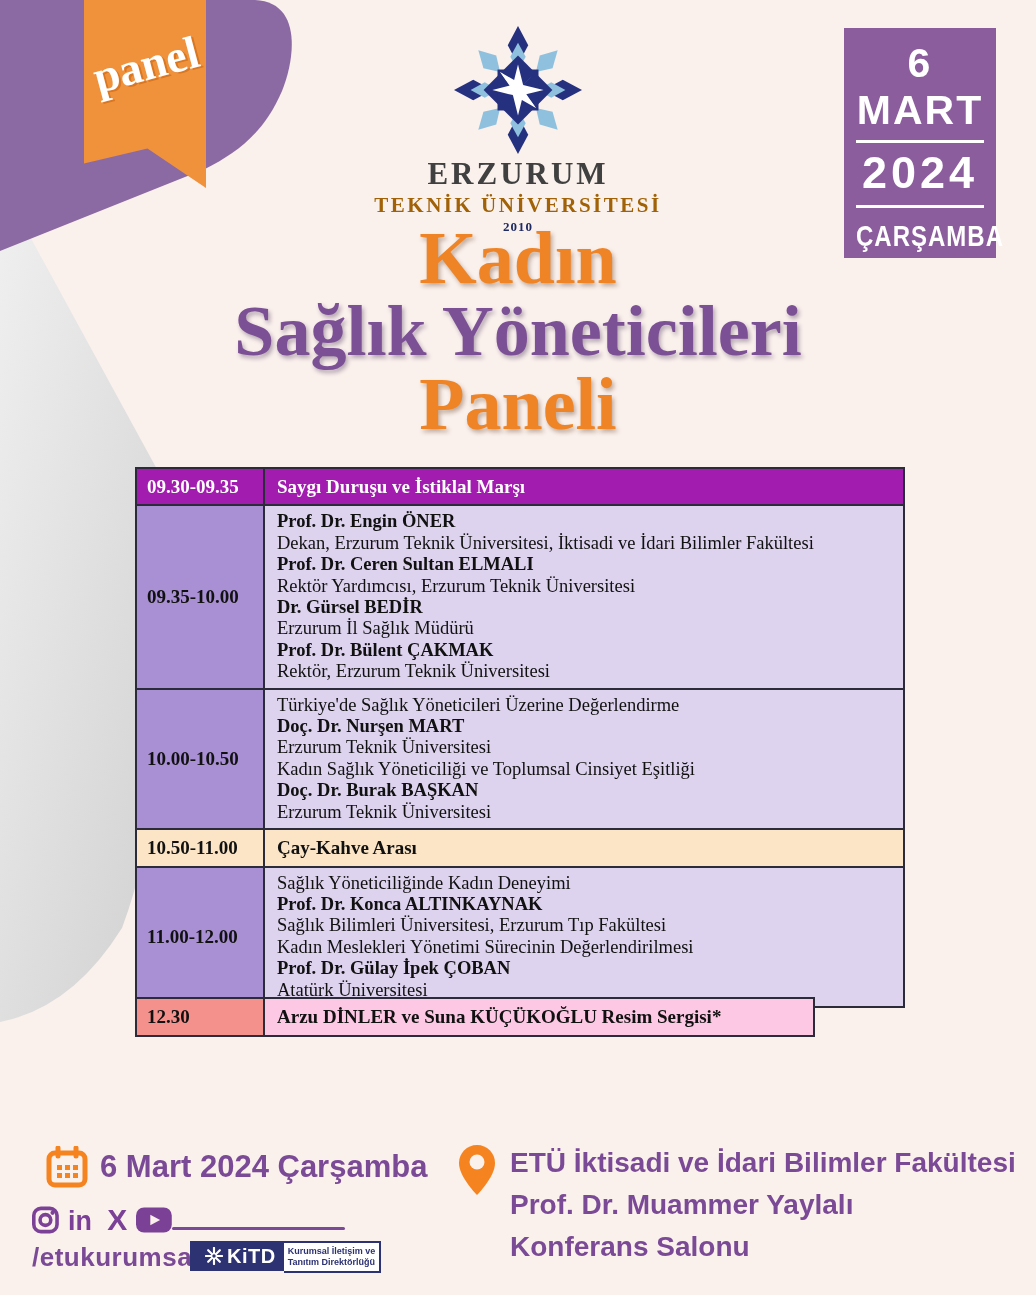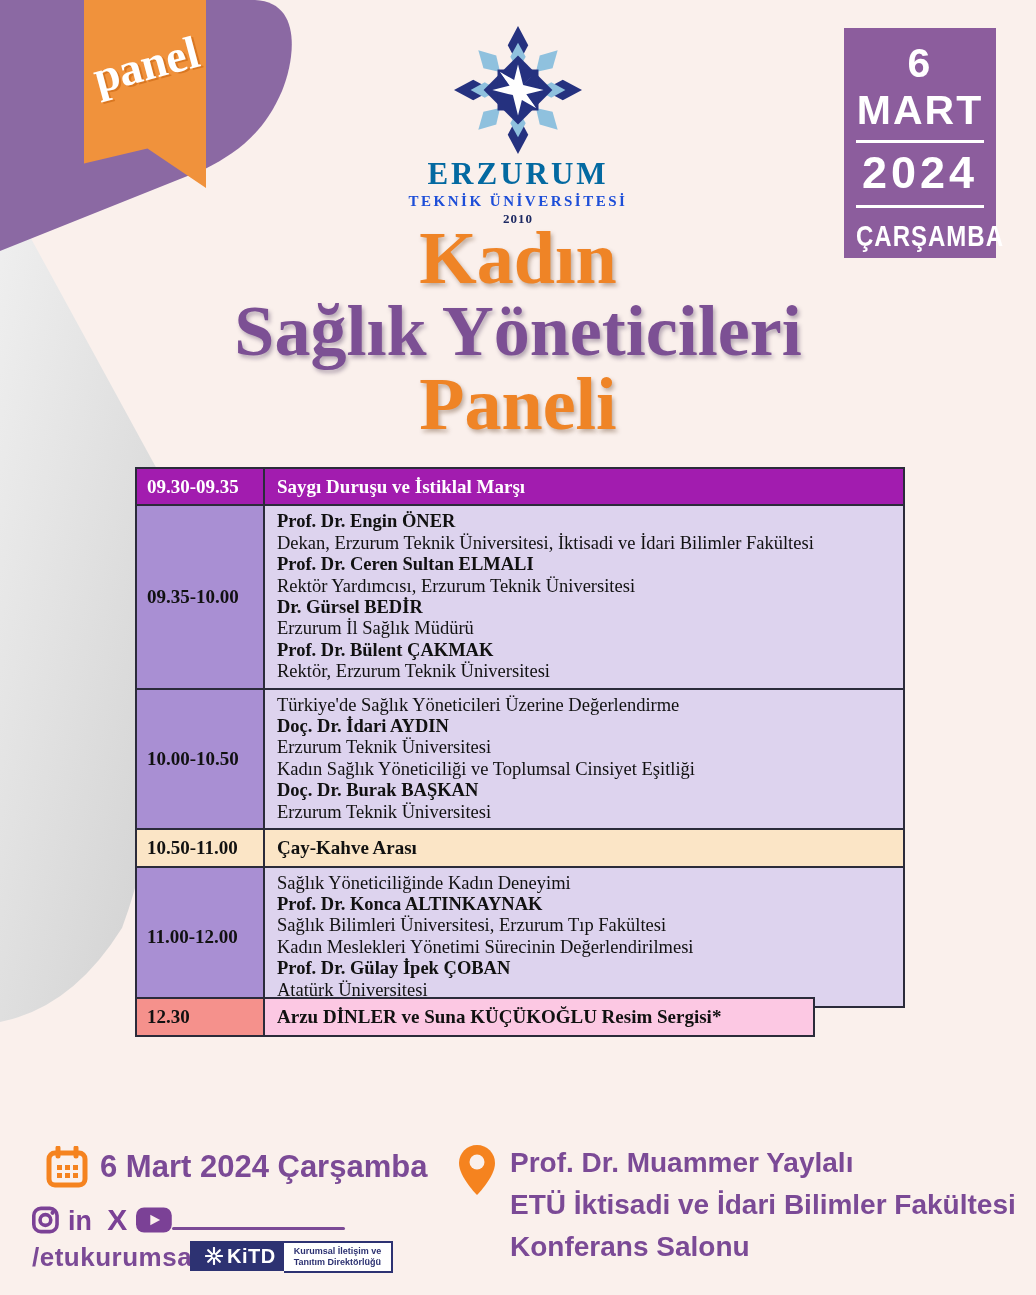--- a/index.html
+++ b/index.html
@@ -31,27 +31,27 @@
   }
   
   .logo-block{
     position:absolute;top:26px;left:0;right:0;
     display:flex;flex-direction:column;align-items:center;
     z-index:2;text-align:center;
   }
   .logo-snowflake{width:128px;height:128px;}
   .logo-name{
     font-family:"Liberation Serif", serif;
-    color:#0369a1;font-weight:bold;
+    color:#404040;font-weight:bold;
     font-size:31px;letter-spacing:3px;margin-top:2px;
   }
   .logo-sub{
     font-family:"Liberation Serif", serif;
-    color:#1d4ed8;font-weight:bold;
-    font-size:15px;letter-spacing:2.5px;margin-top:1px;
+    color:#a16207;font-weight:bold;
+    font-size:21px;letter-spacing:2.5px;margin-top:1px;
   }
   .logo-year{
     font-family:"Liberation Serif", serif;
     color:#1e2a63;font-weight:bold;font-size:13px;letter-spacing:1px;margin-top:1px;
   }
   
   .date-box{
     position:absolute;top:28px;right:40px;width:152px;
     background:#8c5d9d;color:#fff;z-index:2;
     padding:12px 12px 14px 12px;box-sizing:border-box;
@@ -129,21 +129,21 @@
   .divider-line{position:absolute;top:1227px;left:172px;width:173px;height:3px;background:#7b4a96;border-radius:2px;z-index:2;}
   .kitd{position:absolute;top:1241px;left:190px;z-index:2;display:flex;align-items:stretch;}
   .kitd-left{
     background:#2d3272;color:#fff;display:flex;align-items:center;gap:4px;
     padding:2px 8px 2px 15px;height:26px;
   }
   .kitd-abbr{font-family:"Liberation Sans", sans-serif;font-weight:bold;font-size:20px;letter-spacing:0.5px;}
   .kitd-right{
     background:#fff;border:2px solid #2d3272;border-left:none;
     display:flex;flex-direction:column;justify-content:center;
-    padding:1px 10px;height:26px;box-sizing:content-box;
+    padding:1px 4px;height:26px;box-sizing:content-box;
   }
   .kitd-right div{
     font-family:"Liberation Sans", sans-serif;font-weight:bold;
     font-size:9px;color:#2d3272;line-height:11px;white-space:nowrap;
   }
 </style>
 </head>
 <body>
 
 <div class="poster">
@@ -236,21 +236,21 @@
             <div class="b">Dr. Gürsel BEDİR</div>
             <div>Erzurum İl Sağlık Müdürü</div>
             <div class="b">Prof. Dr. Bülent ÇAKMAK</div>
             <div>Rektör, Erzurum Teknik Üniversitesi</div>
           </td>
         </tr>
         <tr class="session">
           <td class="time">10.00-10.50</td>
           <td class="content">
             <div>Türkiye'de Sağlık Yöneticileri Üzerine Değerlendirme</div>
-            <div class="b">Doç. Dr. İdari AYDIN</div>
+            <div class="b">Doç. Dr. Nurşen MART</div>
             <div>Erzurum Teknik Üniversitesi</div>
             <div>Kadın Sağlık Yöneticiliği ve Toplumsal Cinsiyet Eşitliği</div>
             <div class="b">Doç. Dr. Burak BAŞKAN</div>
             <div>Erzurum Teknik Üniversitesi</div>
           </td>
         </tr>
         <tr class="break">
           <td class="time">10.50-11.00</td>
           <td class="content">
             <div class="b">Çay-Kahve Arası</div>
@@ -296,22 +296,22 @@
     </svg>
     <span>6 Mart 2024 Çarşamba</span>
   </div>
 
   <div class="footer-loc">
     <svg width="38" height="52" viewBox="0 0 38 52" aria-hidden="true" style="margin-top:2px;">
       <path d="M19,1 C9,1 1,9 1,19 C1,33 19,51 19,51 C19,51 37,33 37,19 C37,9 29,1 19,1 Z" fill="#f5831f"></path>
       <circle cx="19" cy="18" r="7.5" fill="#faf0ec"></circle>
     </svg>
     <div>
+      <div>ETÜ İktisadi ve İdari Bilimler Fakültesi</div>
       <div>Prof. Dr. Muammer Yaylalı</div>
-      <div>ETÜ İktisadi ve İdari Bilimler Fakültesi</div>
       <div>Konferans Salonu</div>
     </div>
   </div>
 
   <div class="social-block">
     <div class="social-icons">
       <svg width="30" height="30" viewBox="0 0 30 30" aria-hidden="true">
         <rect x="2" y="2" width="26" height="26" rx="8" fill="none" stroke="#7b4196" stroke-width="4"></rect>
         <circle cx="15" cy="15" r="6" fill="none" stroke="#7b4196" stroke-width="4"></circle>
         <circle cx="23" cy="7" r="2.4" fill="#7b4196"></circle>

